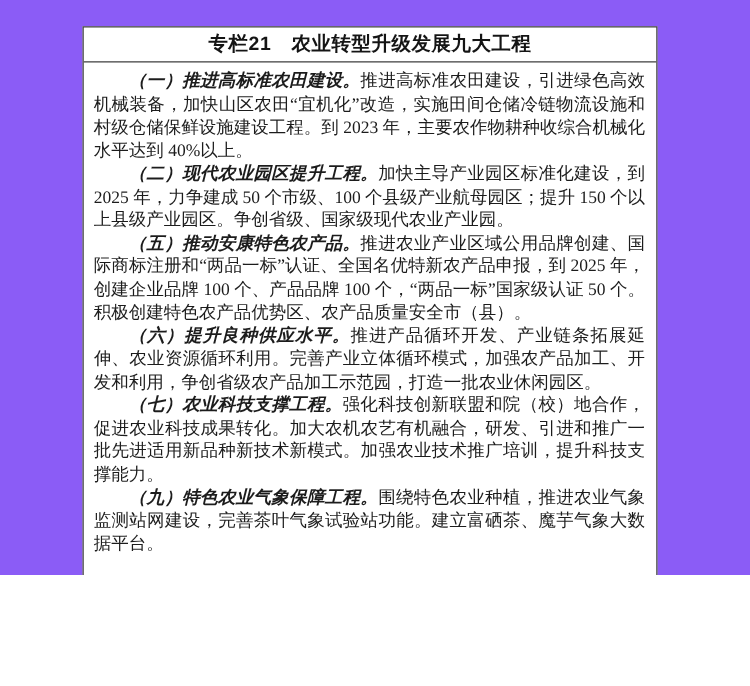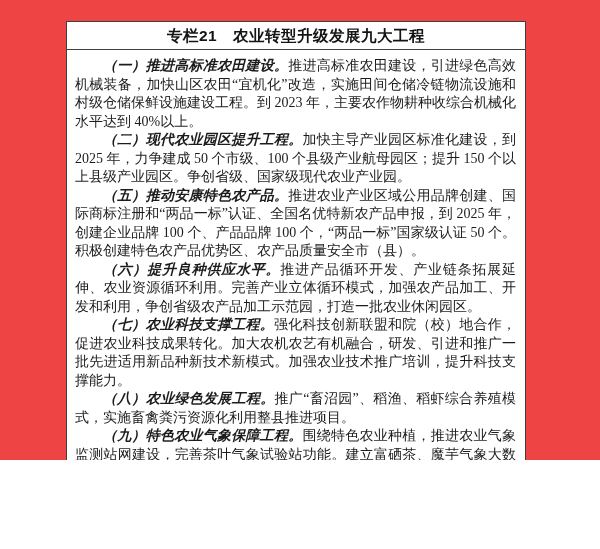--- a/index.html
+++ b/index.html
@@ -4,21 +4,21 @@
 <style>
   html, body {
     margin: 0;
     padding: 0;
     background: #ffffff;
   }
   .page {
     position: relative;
     width: 600px;
     height: 460px;
-    background: #ef4444;
+    background: #8b5cf6;
     overflow: hidden;
     font-family: "Liberation Serif", serif;
     color: #1c1c1c;
   }
   .panel {
     position: absolute;
     left: 66px;
     top: 21px;
     width: 460px;
     height: 510px;
@@ -58,17 +58,16 @@
 
 <div class="page">
   <div class="panel">
     <div class="panel-title">专栏21　农业转型升级发展九大工程</div>
     <div class="panel-body" id="panel-body">
         <p class="para"><span class="lead">（一）推进高标准农田建设。</span><span>推进高标准农田建设，引进绿色高效机械装备，加快山区农田“宜机化”改造，实施田间仓储冷链物流设施和村级仓储保鲜设施建设工程。到 2023 年，主要农作物耕种收综合机械化水平达到 40%以上。</span></p>
         <p class="para"><span class="lead">（二）现代农业园区提升工程。</span><span>加快主导产业园区标准化建设，到 2025 年，力争建成 50 个市级、100 个县级产业航母园区；提升 150 个以上县级产业园区。争创省级、国家级现代农业产业园。</span></p>
         <p class="para"><span class="lead">（五）推动安康特色农产品。</span><span>推进农业产业区域公用品牌创建、国际商标注册和“两品一标”认证、全国名优特新农产品申报，到 2025 年，创建企业品牌 100 个、产品品牌 100 个，“两品一标”国家级认证 50 个。积极创建特色农产品优势区、农产品质量安全市（县）。</span></p>
         <p class="para"><span class="lead">（六）提升良种供应水平。</span><span>推进产品循环开发、产业链条拓展延伸、农业资源循环利用。完善产业立体循环模式，加强农产品加工、开发和利用，争创省级农产品加工示范园，打造一批农业休闲园区。</span></p>
         <p class="para"><span class="lead">（七）农业科技支撑工程。</span><span>强化科技创新联盟和院（校）地合作，促进农业科技成果转化。加大农机农艺有机融合，研发、引进和推广一批先进适用新品种新技术新模式。加强农业技术推广培训，提升科技支撑能力。</span></p>
-        <p class="para"><span class="lead">（八）农业绿色发展工程。</span><span>推广“畜沼园”、稻渔、稻虾综合养殖模式，实施畜禽粪污资源化利用整县推进项目。</span></p>
         <p class="para"><span class="lead">（九）特色农业气象保障工程。</span><span>围绕特色农业种植，推进农业气象监测站网建设，完善茶叶气象试验站功能。建立富硒茶、魔芋气象大数据平台。</span></p>
       </div>
   </div>
 </div>
 
 </body></html>

